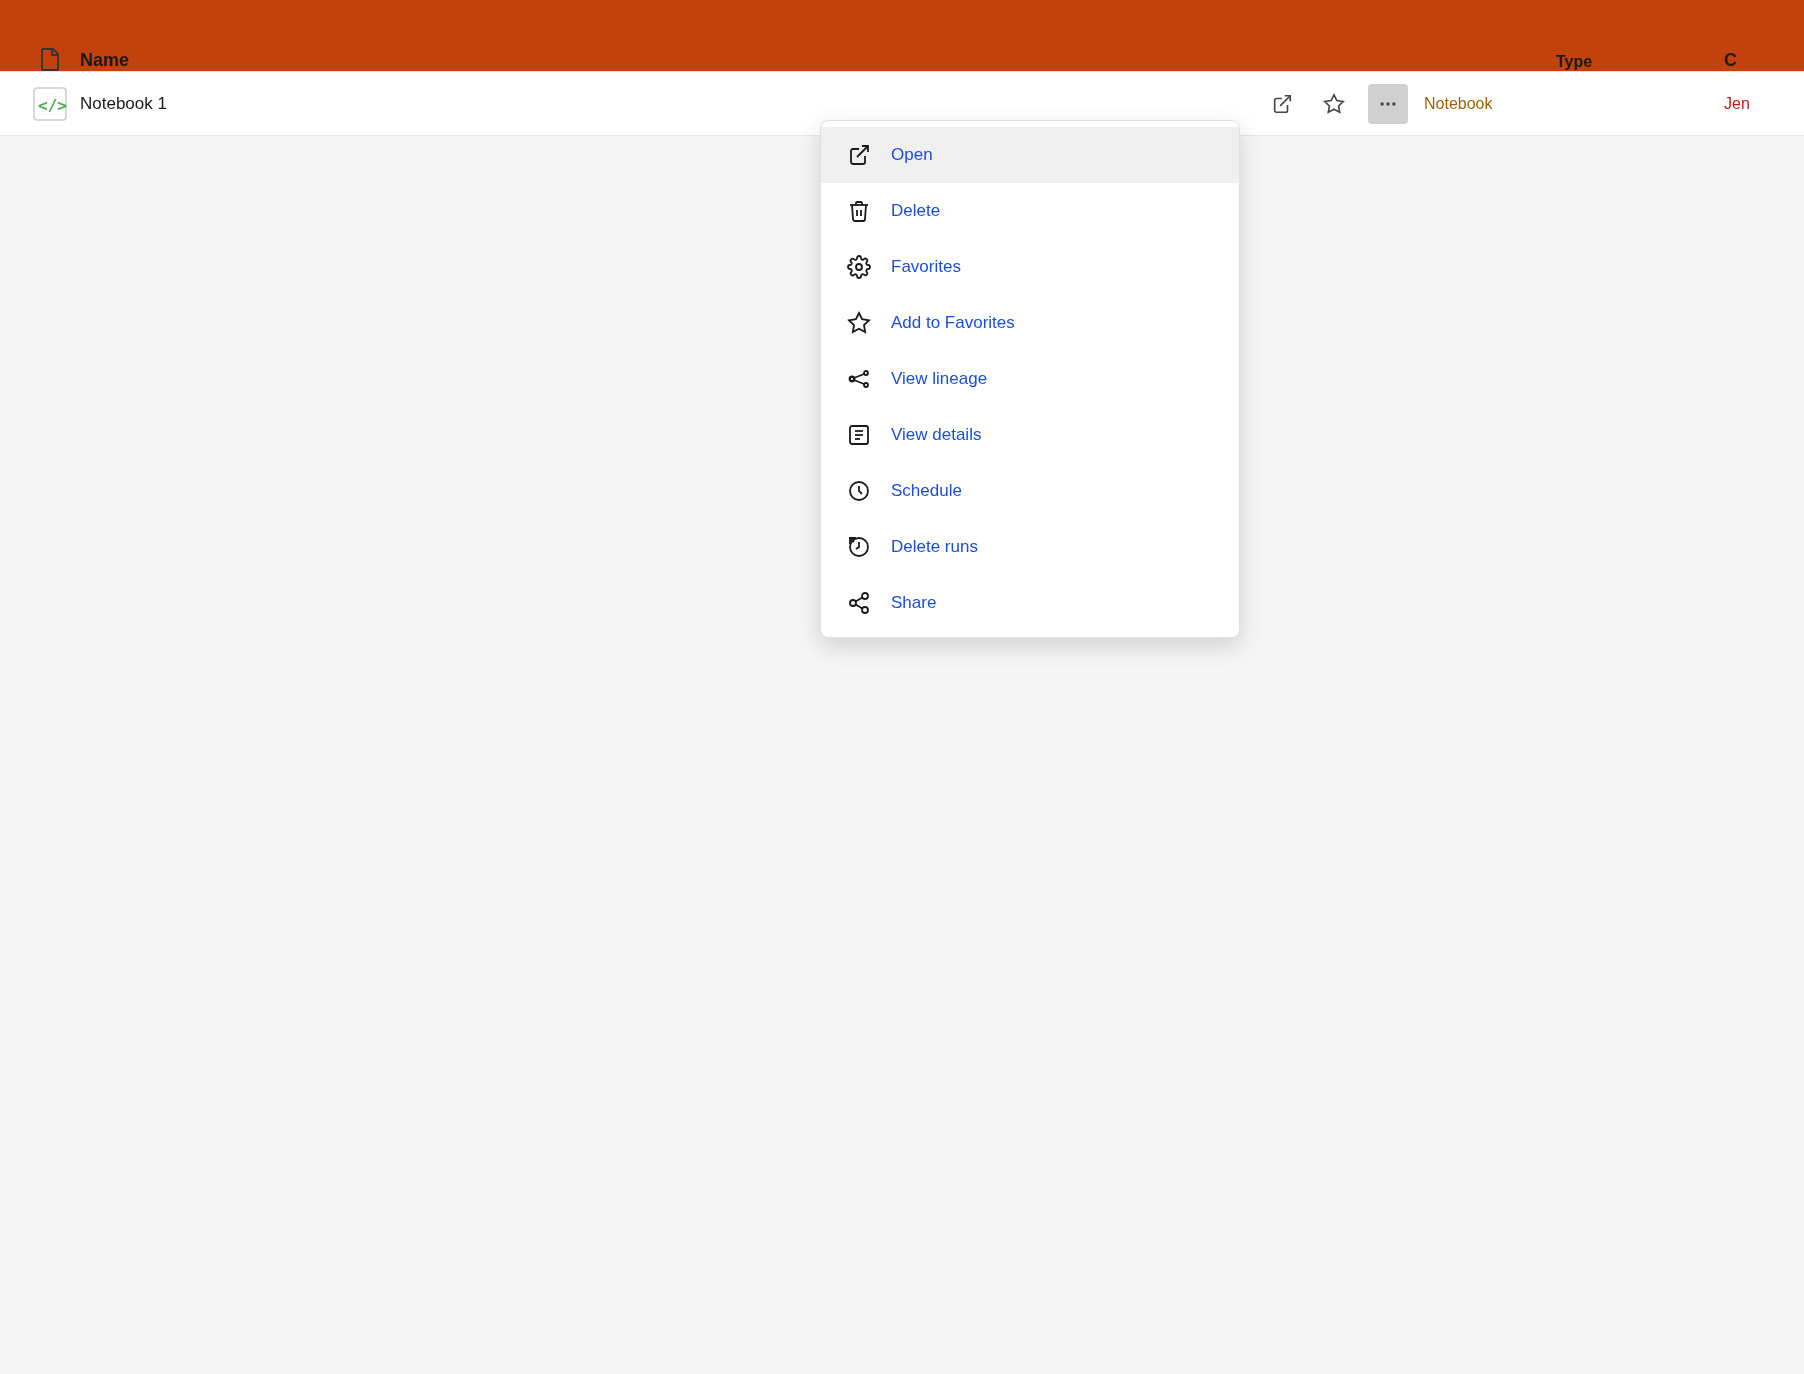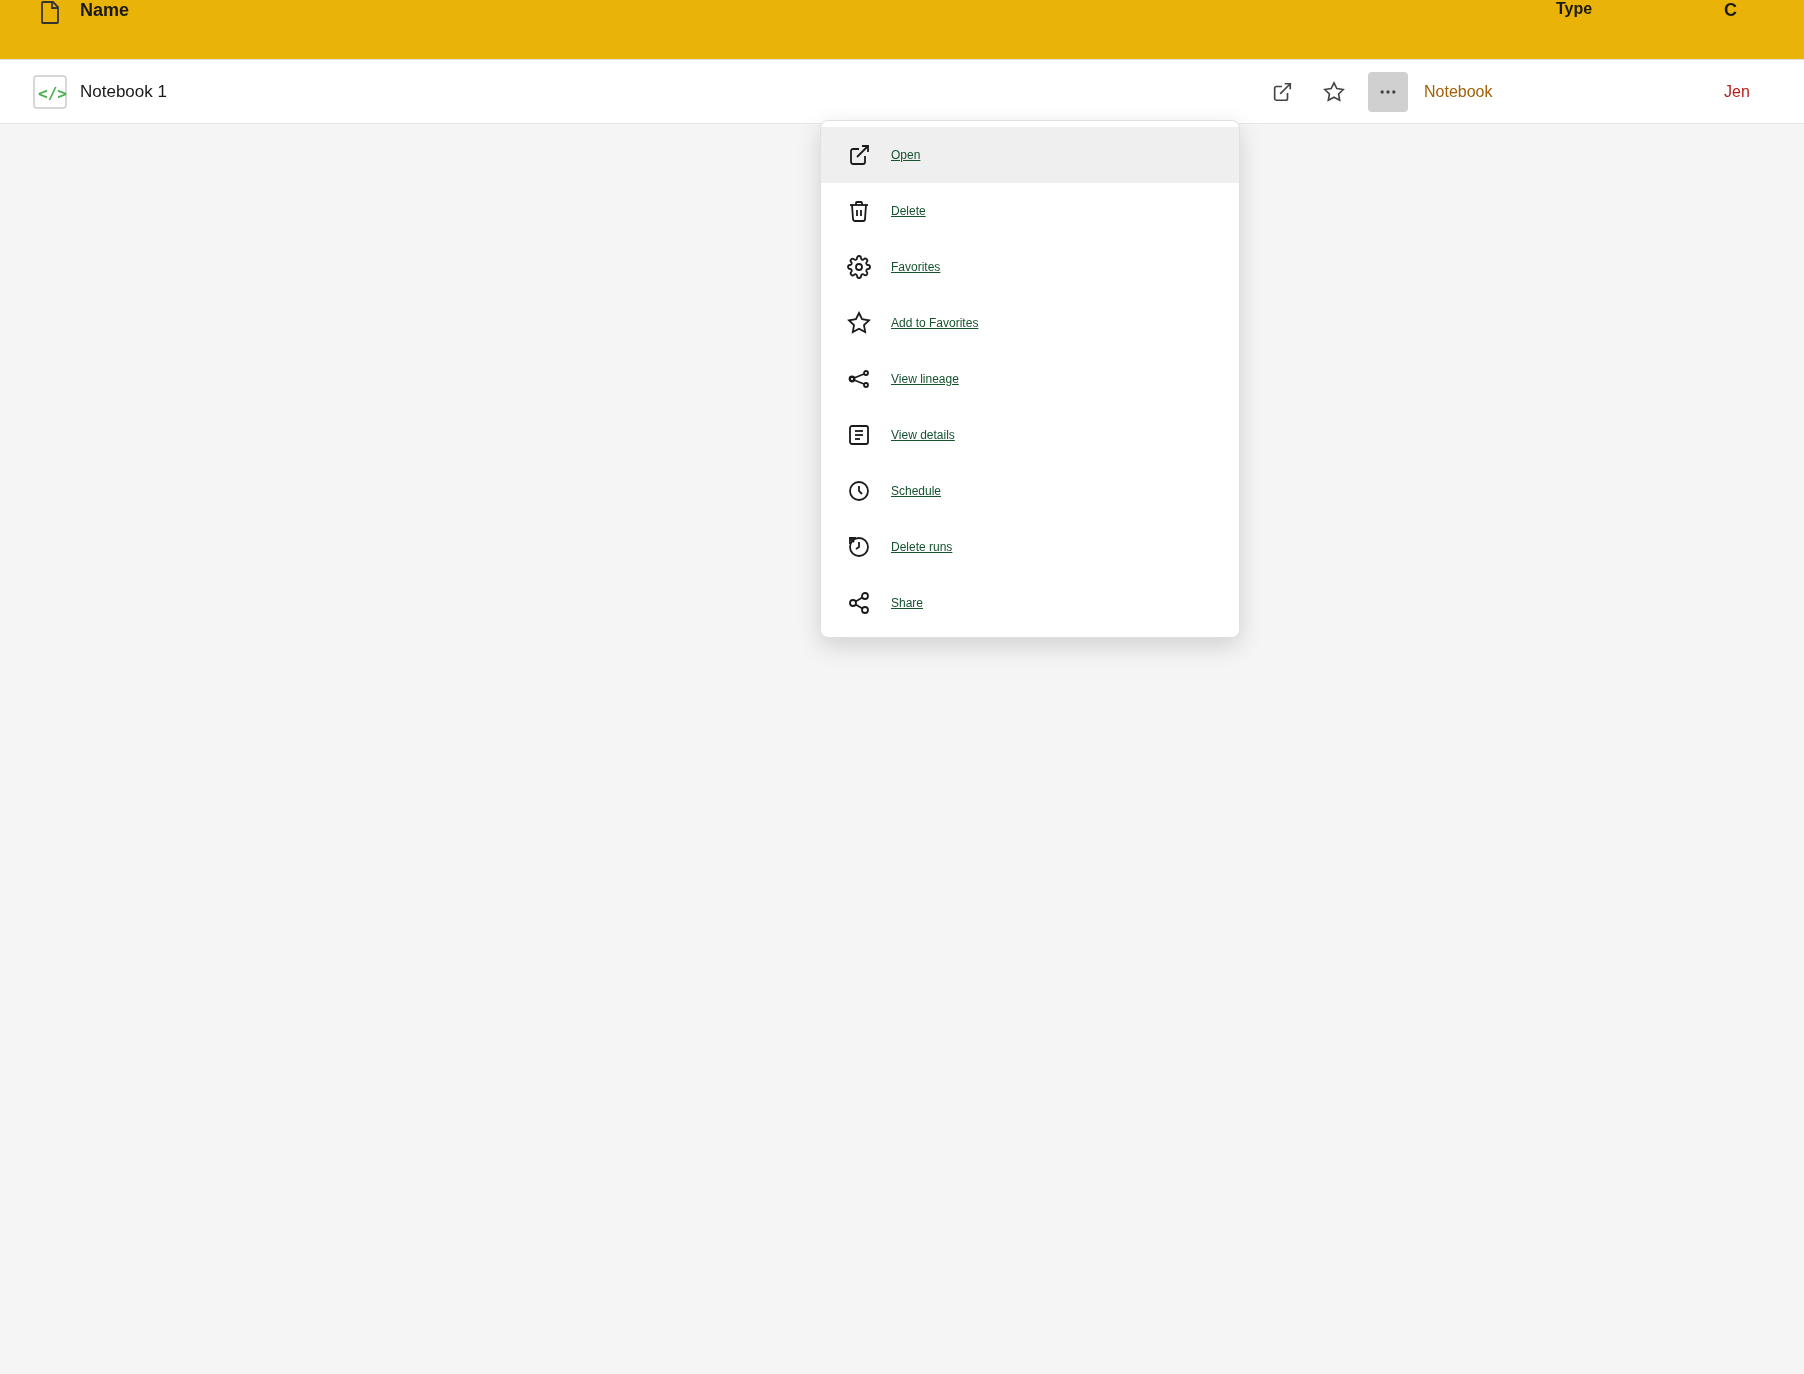--- a/index.html
+++ b/index.html
@@ -13,24 +13,24 @@
       height: 1374px;
       background: #f5f5f5;
       font-family: 'Segoe UI', -apple-system, BlinkMacSystemFont, sans-serif;
       overflow: hidden;
       position: relative;
     }
 
     
     .table-header {
       display: flex;
-      align-items: flex-start;
+      align-items: flex-end;
       padding: 0 20px;
-      height: 60px;
-      background: #eab308;
+      height: 72px;
+      background: #c2410c;
       border-bottom: 1px solid #e0e0e0;
     }
 
     .header-icon-col {
       width: 60px;
       display: flex;
       align-items: center;
       justify-content: center;
     }
 
@@ -146,23 +146,22 @@
     .menu-item-icon {
       width: 28px;
       height: 28px;
       display: flex;
       align-items: center;
       justify-content: center;
       flex-shrink: 0;
     }
 
     .menu-item-label {
-      font-size: 12px;
-      color: #14532d;
-      text-decoration: underline;
+      font-size: 17px;
+      color: #1d4ed8;
     }
 
     
     .row-type-col {
       width: 300px;
       font-size: 16px;
       color: #a16207;
     }
 
     .row-extra-col {

